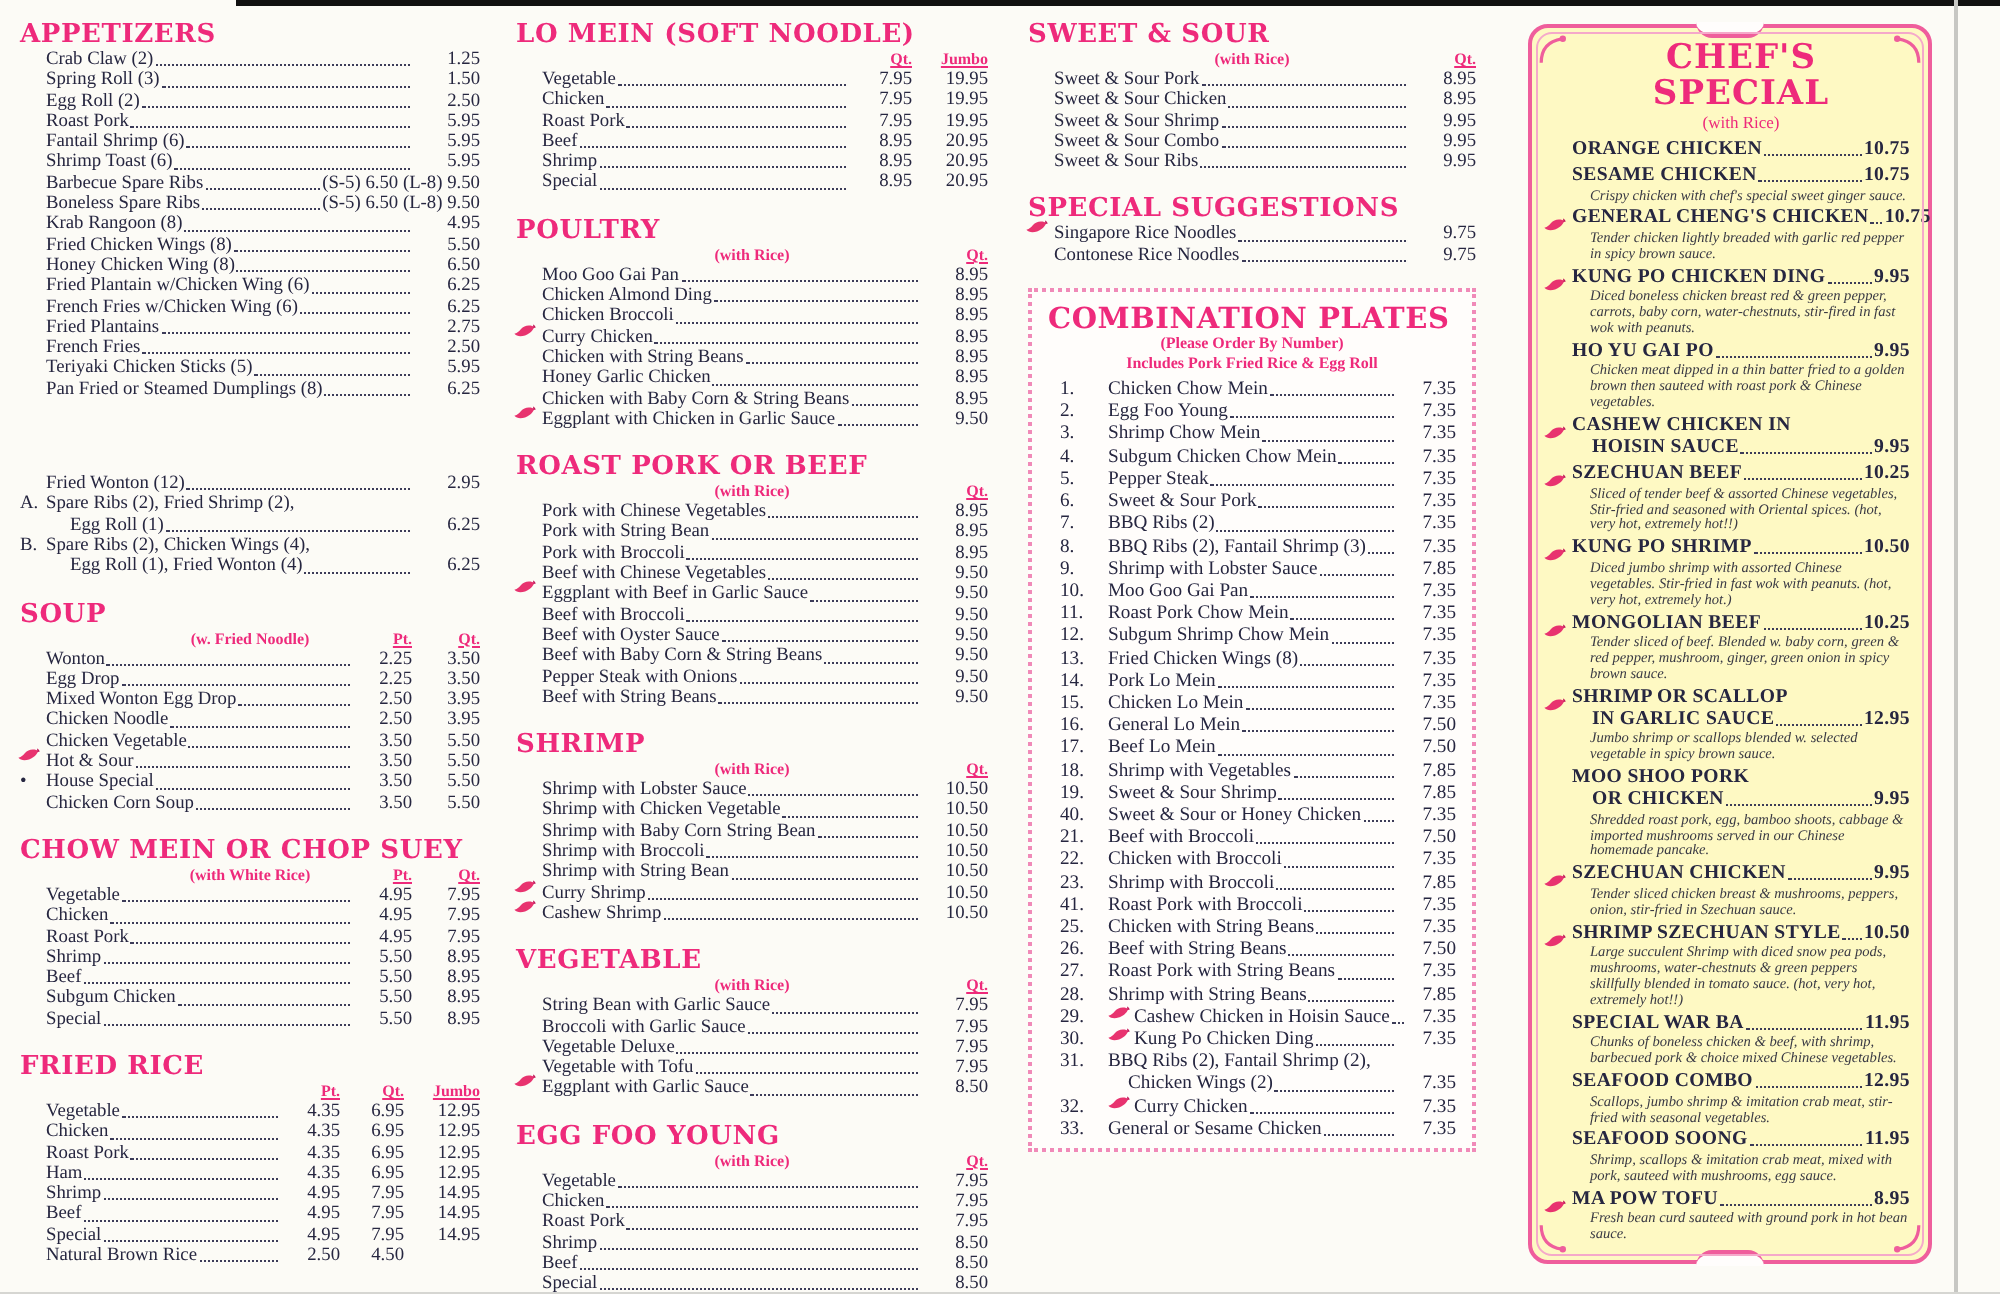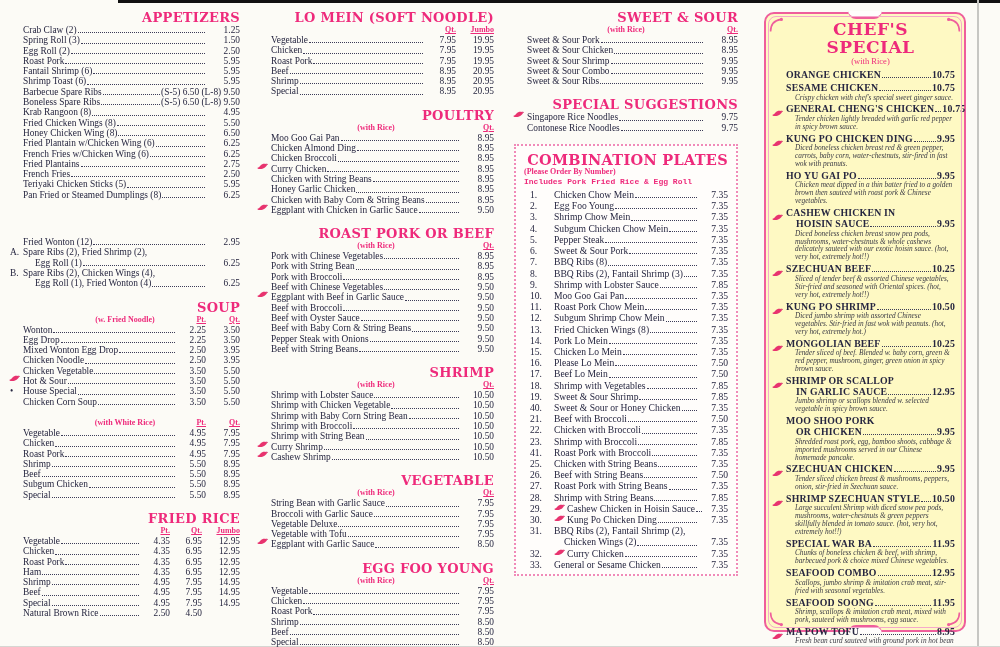--- a/index.html
+++ b/index.html
@@ -6,40 +6,40 @@
   .menu{position:relative;width:1000px;height:647px;background:#fcfbf6;overflow:hidden;
         font-family:"Liberation Serif",serif;color:#262640;}
   .edge-top{position:absolute;top:0;left:118px;right:0;height:3px;background:#111;}
   .edge-right{position:absolute;top:0;bottom:0;left:977px;width:2px;background:#c7c7c3;}
   .edge-bottom{position:absolute;left:0;right:0;bottom:0;height:1px;background:#d6d6d2;}
   .col{position:absolute;top:10px;}
   .col-left{left:10px;width:230px;}
   .col-mid{left:258px;width:236px;}
   .col-third{left:514px;width:224px;}
   .sec{margin-bottom:11px;}
-  .sec-title{font-family:"DejaVu Serif",serif;font-weight:bold;text-align:right;
+  .sec-title{font-family:"DejaVu Serif",serif;font-weight:bold;text-align:left;
              font-size:13px;line-height:15px;letter-spacing:.3px;color:#ee2a7b;}
   .subhead{position:relative;height:10px;font-size:8px;line-height:10px;color:#ee2a7b;}
   .subtitle{position:absolute;left:0;right:0;text-align:center;font-weight:bold;}
   .colheads{position:absolute;right:0;top:0;display:flex;text-decoration:underline;}
   .colhead{display:inline-block;text-align:right;font-weight:bold;}
   .mi{position:relative;display:flex;align-items:flex-end;font-size:9.4px;
       line-height:10.3px;padding-left:13px;}
   .mi.l2 .nm{padding-left:12px;}
   .nm{white-space:nowrap;}
   .dots{flex:1;border-bottom:1.4px dotted #3c3c58;margin:0 1px 2px 1px;min-width:6px;}
   .pr{text-align:right;white-space:nowrap;}
   .pr.auto{width:auto;}
   .pfx{position:absolute;left:0;bottom:0;}
   .chili-abs{position:absolute;left:-1px;bottom:1px;}
   .chili-in{display:inline-block;margin-right:2px;}
   .num{display:inline-block;width:24px;flex:none;}
   .comb .mi{padding-left:6px;}
   .comb-box{border:2px dotted #f08ab8;padding:6px 8px 4px 8px;background:#fffdfb;}
-  .comb-sub{text-align:left;color:#ee2a7b;font-size:8px;line-height:9.5px;font-weight:bold;}
+  .comb-sub{text-align:center;color:#ee2a7b;font-size:8px;line-height:9.5px;font-weight:bold;}
   .comb-box .sec-title{font-size:14.5px;}
   .comb-box .mi{font-size:9.6px;line-height:11.2px;}
   .chef-box{position:absolute;left:764px;top:12px;width:202px;height:620px;
             border:2px solid #ef5e9c;border-radius:10px;background:#fef9c3;
             padding:6px 9px 4px 20px;box-sizing:border-box;}
   .chef-box::after{content:"";position:absolute;inset:2px;border:1px solid #f5a9ca;
             border-radius:8px;pointer-events:none;}
   .chef-title{font-family:"DejaVu Serif",serif;font-weight:bold;text-align:center;
               font-size:17px;line-height:18px;color:#ee2a7b;letter-spacing:.5px;}
   .chef-sub{text-align:center;color:#ee2a7b;font-size:8.5px;line-height:10px;margin-bottom:3px;}
@@ -238,20 +238,21 @@
           <span class="pr" style="width: 34px;">5.50</span>
         </div>
         <div class="mi">
           <span class="nm">Chicken Corn Soup</span>
           <span class="dots"></span>
           <span class="pr" style="width: 30px;">3.50</span>
           <span class="pr" style="width: 34px;">5.50</span>
         </div>
       </div>
       <div class="sec">
+        <div class="sec-title">CHOW MEIN OR CHOP SUEY</div>
         <div class="subhead">
           <span class="subtitle">(with White Rice)</span>
           <span class="colheads">
             <span class="colhead" style="width: 30px;">Pt.</span>
             <span class="colhead" style="width: 34px;">Qt.</span>
           </span>
         </div>
         <div class="mi">
           <span class="nm">Vegetable</span>
           <span class="dots"></span>
@@ -706,21 +707,21 @@
         </div>
         <div class="mi">
           <span class="nm">Contonese Rice Noodles</span>
           <span class="dots"></span>
           <span class="pr" style="width: 34px;">9.75</span>
         </div>
       </div>
       <div class="comb-box comb">
         <div class="sec-title">COMBINATION PLATES</div>
         <div class="comb-sub">(Please Order By Number)</div>
-        <div class="comb-sub" style="margin-bottom: 3px; font-family: Liberation Mono, monospace;">Includes Pork Fried Rice &amp; Egg Roll</div>
+        <div class="comb-sub" style="margin-bottom: 3px;">Includes Pork Fried Rice &amp; Egg Roll</div>
         <div class="mi">
           <span class="num">1.</span>
           <span class="nm">Chicken Chow Mein</span>
           <span class="dots"></span>
           <span class="pr" style="width: 30px;">7.35</span>
         </div>
         <div class="mi">
           <span class="num">2.</span>
           <span class="nm">Egg Foo Young</span>
           <span class="dots"></span>
@@ -745,21 +746,21 @@
           <span class="pr" style="width: 30px;">7.35</span>
         </div>
         <div class="mi">
           <span class="num">6.</span>
           <span class="nm">Sweet &amp; Sour Pork</span>
           <span class="dots"></span>
           <span class="pr" style="width: 30px;">7.35</span>
         </div>
         <div class="mi">
           <span class="num">7.</span>
-          <span class="nm">BBQ Ribs (8)</span>
+          <span class="nm">BBQ Ribs (2)</span>
           <span class="dots"></span>
           <span class="pr" style="width: 30px;">7.35</span>
         </div>
         <div class="mi">
           <span class="num">8.</span>
           <span class="nm">BBQ Ribs (2), Fantail Shrimp (3)</span>
           <span class="dots"></span>
           <span class="pr" style="width: 30px;">7.35</span>
         </div>
         <div class="mi">
@@ -799,21 +800,21 @@
           <span class="pr" style="width: 30px;">7.35</span>
         </div>
         <div class="mi">
           <span class="num">15.</span>
           <span class="nm">Chicken Lo Mein</span>
           <span class="dots"></span>
           <span class="pr" style="width: 30px;">7.35</span>
         </div>
         <div class="mi">
           <span class="num">16.</span>
-          <span class="nm">Please Lo Mein</span>
+          <span class="nm">General Lo Mein</span>
           <span class="dots"></span>
           <span class="pr" style="width: 30px;">7.50</span>
         </div>
         <div class="mi">
           <span class="num">17.</span>
           <span class="nm">Beef Lo Mein</span>
           <span class="dots"></span>
           <span class="pr" style="width: 30px;">7.50</span>
         </div>
         <div class="mi">
@@ -1005,21 +1006,20 @@
               <path d="M9.5 0.2 C10.2 0.5 10.7 1.1 10.9 1.8 L9.8 2 Z" fill="#c2185b"></path>
             </svg></span>
           <div class="ch-row">
             <span class="nm">CASHEW CHICKEN IN</span>
           </div>
           <div class="ch-row">
             <span class="nm nm2">HOISIN SAUCE</span>
             <span class="dots"></span>
             <span class="pr">9.95</span>
           </div>
-          <div class="ch-desc">Diced boneless chicken breast snow pea pods, mushrooms, water-chestnuts &amp; whole cashews delicately sauteed with our exotic hoisin sauce. (hot, very hot, extremely hot!!)</div>
         </div>
         <div class="ch-item">
           <span class="ch-chili"><svg width="11" height="8" viewBox="0 0 11 8">
               <path d="M10.2 1.4 C9.4 3.9 6.4 6.1 3.2 6.1 C2 6.1 0.8 5.7 0.2 4.9 C1.8 4.5 2.7 3.5 3.5 2.5 C4.7 1.1 6.4 0.5 8.3 0.8 Z" fill="#e8336f"></path>
               <path d="M9.5 0.2 C10.2 0.5 10.7 1.1 10.9 1.8 L9.8 2 Z" fill="#c2185b"></path>
             </svg></span>
           <div class="ch-row">
             <span class="nm">SZECHUAN BEEF</span>
             <span class="dots"></span>
             <span class="pr">10.25</span>

